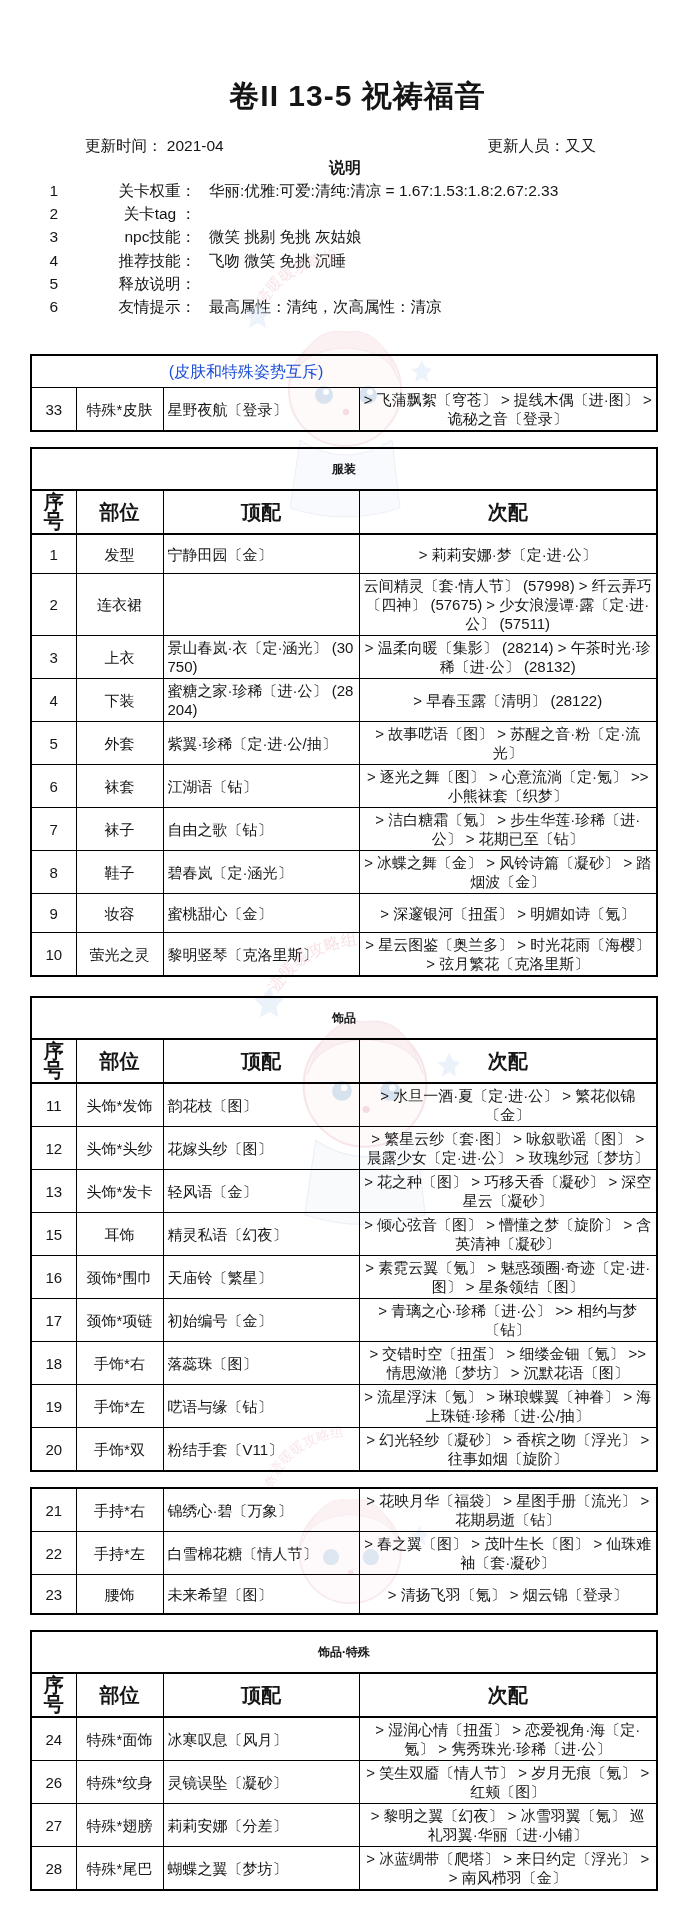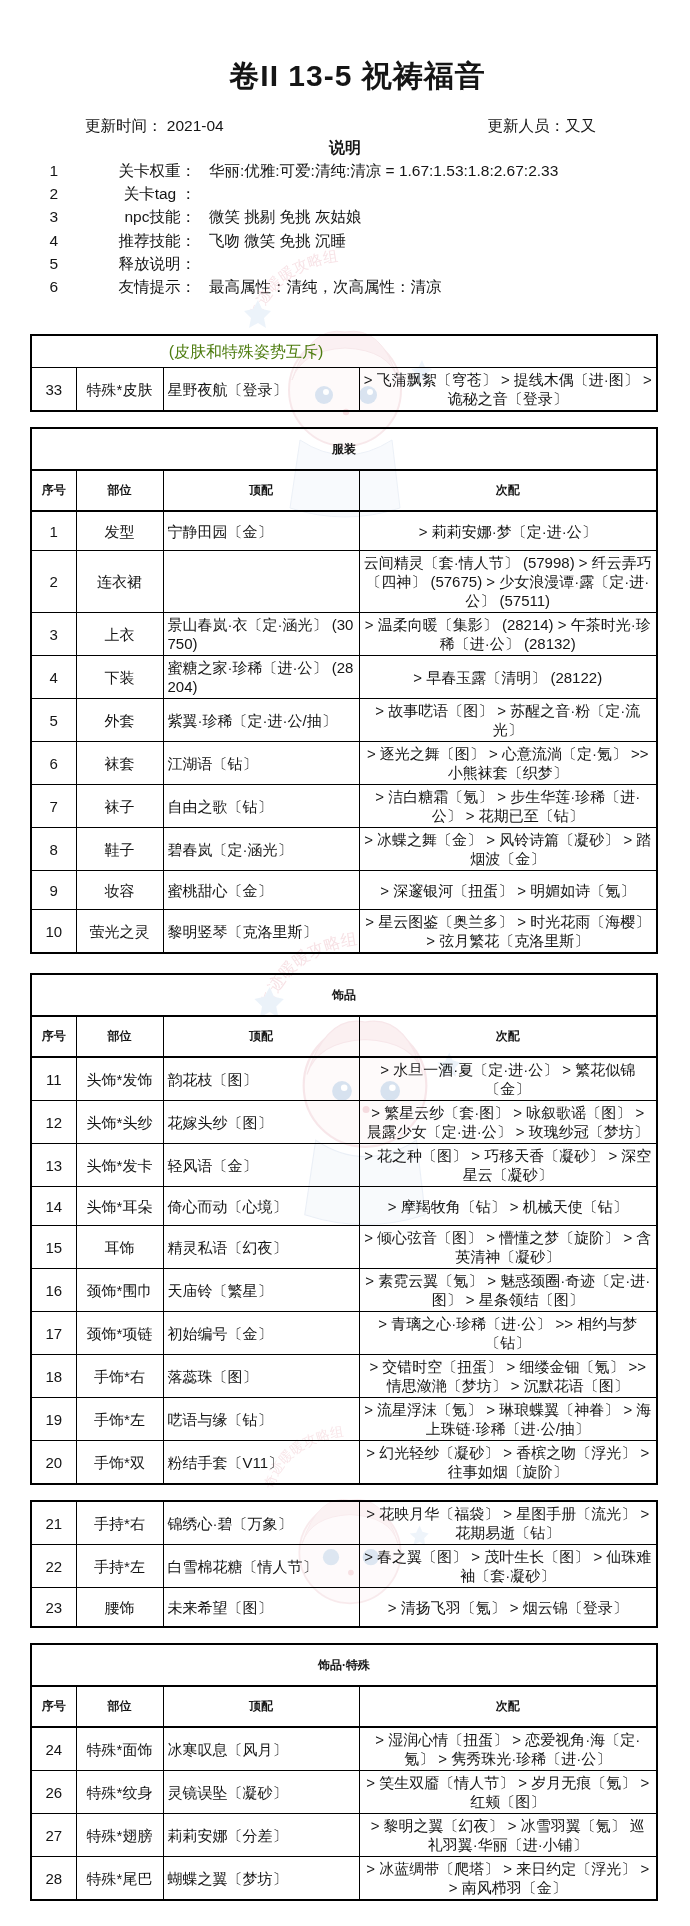--- a/index.html
+++ b/index.html
@@ -6,21 +6,21 @@
   body{
     width:690px;
     font-family:"Liberation Sans","DejaVu Sans",sans-serif;
     color:#151515;
     -webkit-font-smoothing:antialiased;
   }
   .page{position:relative;width:690px;height:1926px;overflow:hidden;background:#fff;}
 
   .title{
     text-align:center;font-size:30px;font-weight:bold;
-    margin:56px 0 0 0;letter-spacing:1px;padding-left:25px;
+    margin:76px 0 0 0;letter-spacing:1px;padding-left:25px;
   }
   .meta{
     display:flex;justify-content:space-between;
     padding:18px 94px 0 85px;font-size:15.5px;line-height:22px;
   }
   .meta b{font-weight:normal;}
   .notes-heading{text-align:center;font-weight:bold;font-size:16px;line-height:21px;}
   .notes{font-size:15.5px;margin-top:1px;}
   .note-row{display:flex;line-height:23.2px;}
   .note-num{width:58px;text-align:right;flex:0 0 58px;}
@@ -47,27 +47,27 @@
   td.c1,th.c1{text-align:center;}
   td.c2,th.c2{text-align:center;padding:2px 1px;}
   td.c3{text-align:left;padding:2px 6px;border-left:2px solid #000;border-right:2.5px solid #000;margin-left:36px;}
   th.c3{border-left:2px solid #000;border-right:2.5px solid #000;}
   td.c4,th.c4{text-align:center;padding:2px 6px;}
   tr.title-row td{
     border-bottom:2.5px solid #000;text-align:center;font-weight:bold;
     font-size:12px;height:36px;
   }
   tr.head-row th{
-    border-bottom:2px solid #000;font-size:12px;height:35px;font-weight:bold;text-align:center;
+    border-bottom:2px solid #000;font-size:20px;height:35px;font-weight:bold;text-align:center;
   }
   tr.data-row td{height:34px;}
   tr.banner-row td{
     height:27px;border-bottom:1.5px solid #000;text-align:center;padding-right:200px;
   }
-  .red{color:#4d7c0f;font-size:16px;}
+  .red{color:#1d4ed8;font-size:16px;}
   .mt-skin{margin-top:36px;}
   .mt-table{margin-top:15px;}
   .mt-table2{margin-top:19px;}
 
   .wm{position:absolute;pointer-events:none;z-index:1;}
   .wm svg{display:block;}
 </style>
 </head>
 <body>
 
@@ -326,26 +326,20 @@
           <td class="c4">&gt; 繁星云纱〔套·图〕 &gt; 咏叙歌谣〔图〕 &gt; 晨露少女〔定·进·公〕 &gt; 玫瑰纱冠〔梦坊〕</td>
         </tr>
 
         <tr class="data-row">
           <td class="c1">13</td>
           <td class="c2">头饰*发卡</td>
           <td class="c3">轻风语〔金〕</td>
           <td class="c4">&gt; 花之种〔图〕 &gt; 巧移天香〔凝砂〕 &gt; 深空星云〔凝砂〕</td>
         </tr>
 
-        <tr class="data-row">
-          <td class="c1">14</td>
-          <td class="c2">头饰*耳朵</td>
-          <td class="c3">倚心而动〔心境〕</td>
-          <td class="c4">&gt; 摩羯牧角〔钻〕 &gt; 机械天使〔钻〕</td>
-        </tr>
 
         <tr class="data-row">
           <td class="c1">15</td>
           <td class="c2">耳饰</td>
           <td class="c3">精灵私语〔幻夜〕</td>
           <td class="c4">&gt; 倾心弦音〔图〕 &gt; 懵懂之梦〔旋阶〕 &gt; 含英清神〔凝砂〕</td>
         </tr>
 
         <tr class="data-row">
           <td class="c1">16</td>

